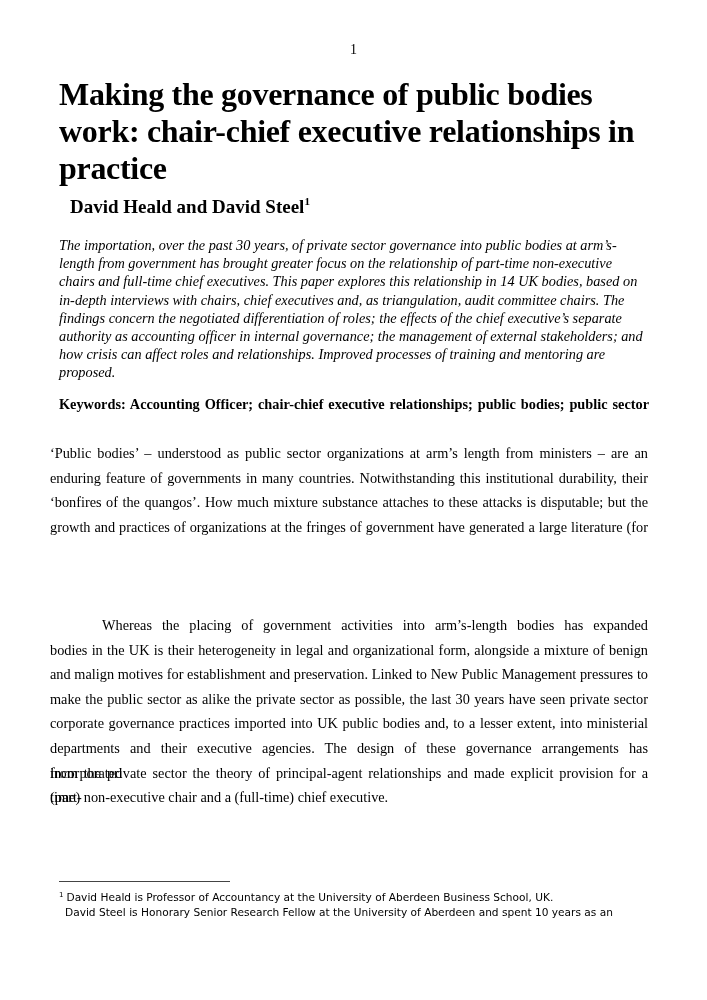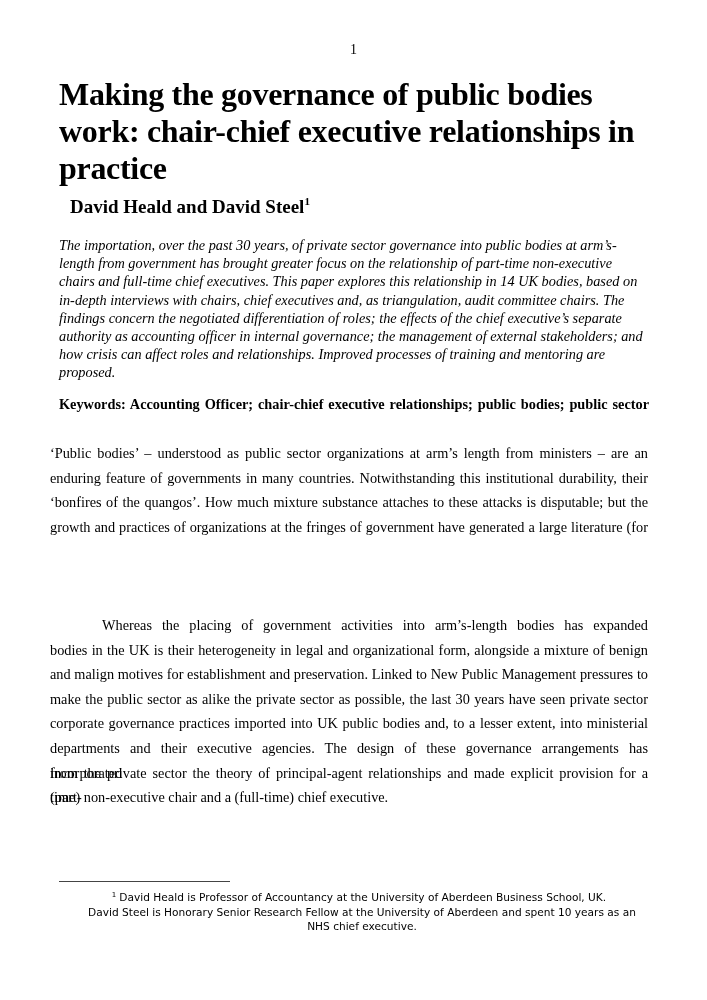--- a/index.html
+++ b/index.html
@@ -14,21 +14,21 @@
   .keywords { position: absolute; left: 59px; top: 383px; width: 590px; font-weight: bold; font-size: 14.3px; line-height: 19px; }
   .keywords .ln { display: block; white-space: nowrap; }
   .keywords .ln.just { text-align: justify; text-align-last: justify; white-space: normal; margin-top: 12px; }
   .body-text { position: absolute; left: 50px; width: 598px; font-size: 14.3px; line-height: 24.6px; }
   .body-text .ln { display: block; text-align: justify; text-align-last: justify; height: 24.6px; }
   .body-text .ln.last { text-align-last: left; }
   .body-text .ln.indent { text-indent: 52px; }
   .p1 { top: 441px; }
   .p2 { top: 613px; }
   .footnote-rule { position: absolute; left: 59px; top: 881px; width: 171px; height: 1px; background: #444; }
-  .footnote { position: absolute; left: 59px; top: 890px; width: 600px; font-family: "DejaVu Sans", sans-serif; font-size: 10.6px; line-height: 14.5px; text-align: center; }
+  .footnote { position: absolute; left: 59px; top: 890px; width: 600px; font-family: "DejaVu Sans", sans-serif; font-size: 10.6px; line-height: 14.5px; }
   .footnote .ln { display: block; white-space: nowrap; }
   .footnote .ln.cont { padding-left: 6px; }
   .footnote sup { font-size: 7px; vertical-align: 4px; line-height: 0; margin-right: 3px; }
 </style>
 </head>
 <body>
 
 <div class="page-number">1</div>
 
 <h1 class="title" style="margin:0;">
@@ -72,14 +72,13 @@
   <span class="ln">departments and their executive agencies. The design of these governance arrangements has incorporated</span>
   <span class="ln">from the private sector the theory of principal-agent relationships and made explicit provision for a (part-</span>
   <span class="ln last">time) non-executive chair and a (full-time) chief executive.</span>
 </div>
 
 <div class="footnote-rule"></div>
 
 <div class="footnote">
   <span class="ln"><sup>1</sup><span>David Heald is Professor of Accountancy at the University of Aberdeen Business School, UK.</span></span>
   <span class="ln cont">David Steel is Honorary Senior Research Fellow at the University of Aberdeen and spent 10 years as an</span>
-  <span class="ln cont">NHS chief executive.</span>
 </div>
 
 </body></html>

